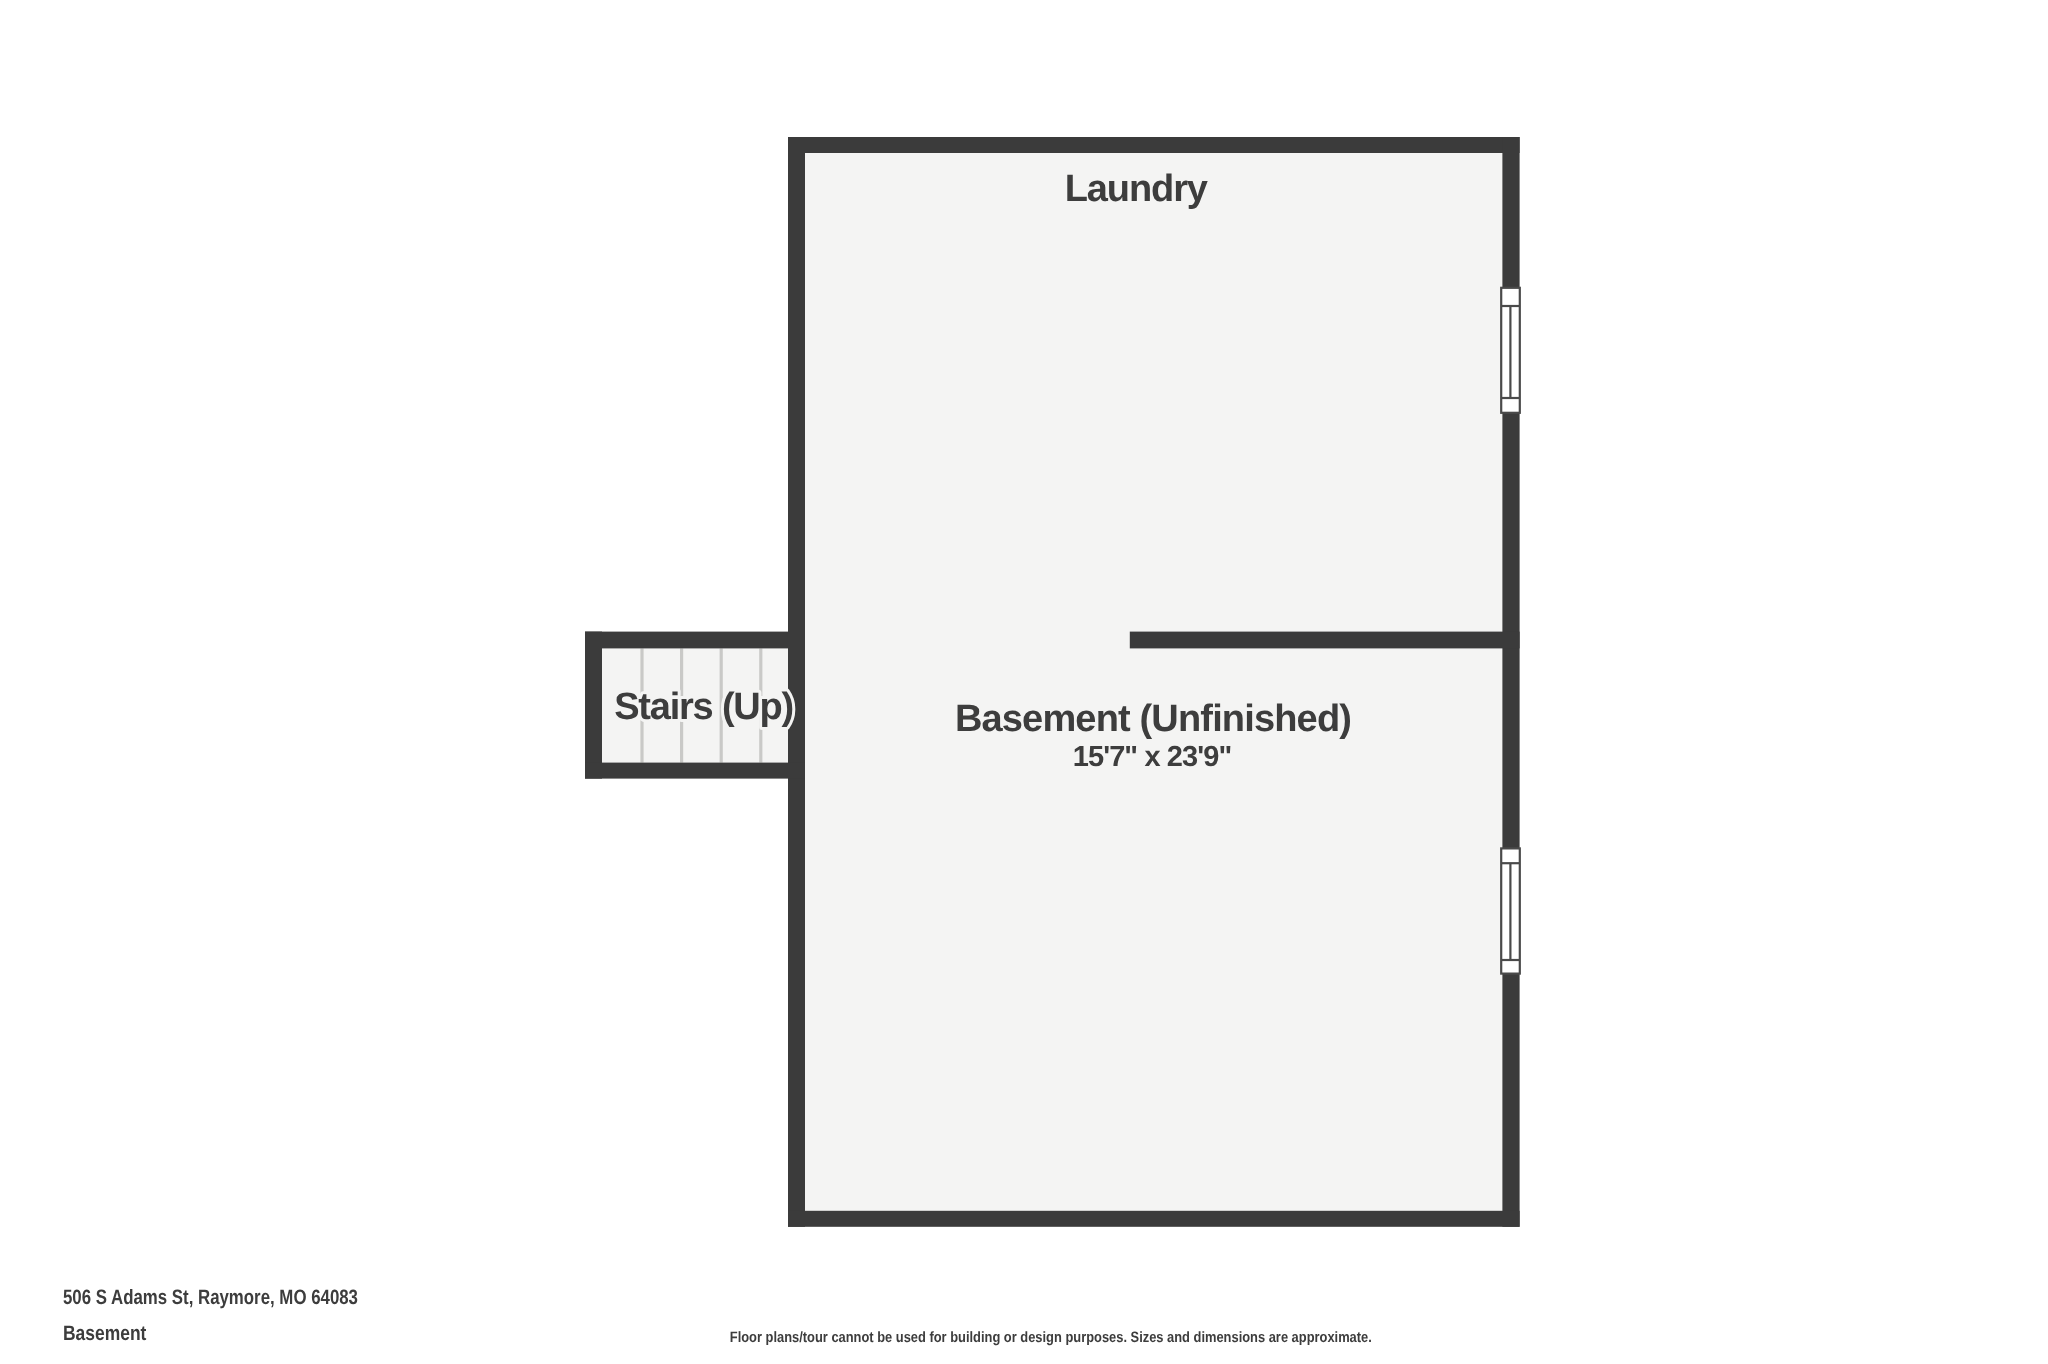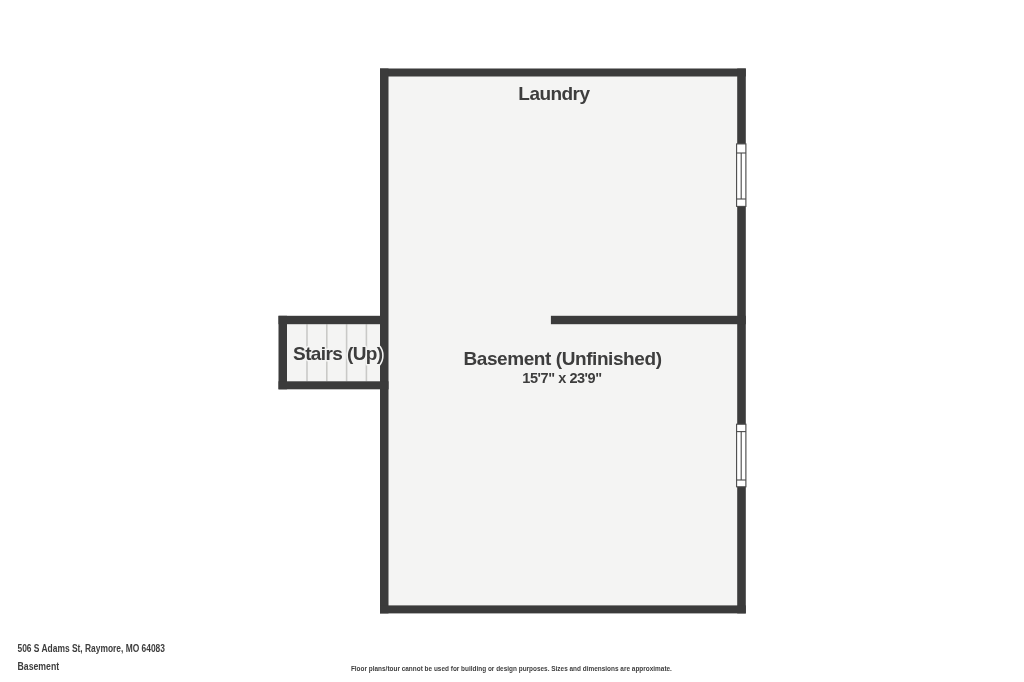--- a/index.html
+++ b/index.html
@@ -1,16 +1,16 @@
 <!DOCTYPE html>
 <html><head>
 <meta charset="utf-8">
 <style>
   html,body{margin:0;padding:0;background:#ffffff;}
-  #page{position:relative;width:864px;height:682px;background:#fde047;overflow:hidden;}
+  #page{position:relative;width:864px;height:682px;background:#fde047;overflow:hidden;margin-left:14px;}
   svg{position:absolute;top:0;left:0;}
   text{font-family:"Liberation Sans",sans-serif;font-weight:bold;fill:#3d3d3d;}
 </style>
 </head>
 <body>
 <div id="page">
 <svg width="1024" height="682" viewBox="0 0 1024 682">
 
   <rect x="0" y="0" width="1024" height="682" fill="#ffffff"></rect>
 

